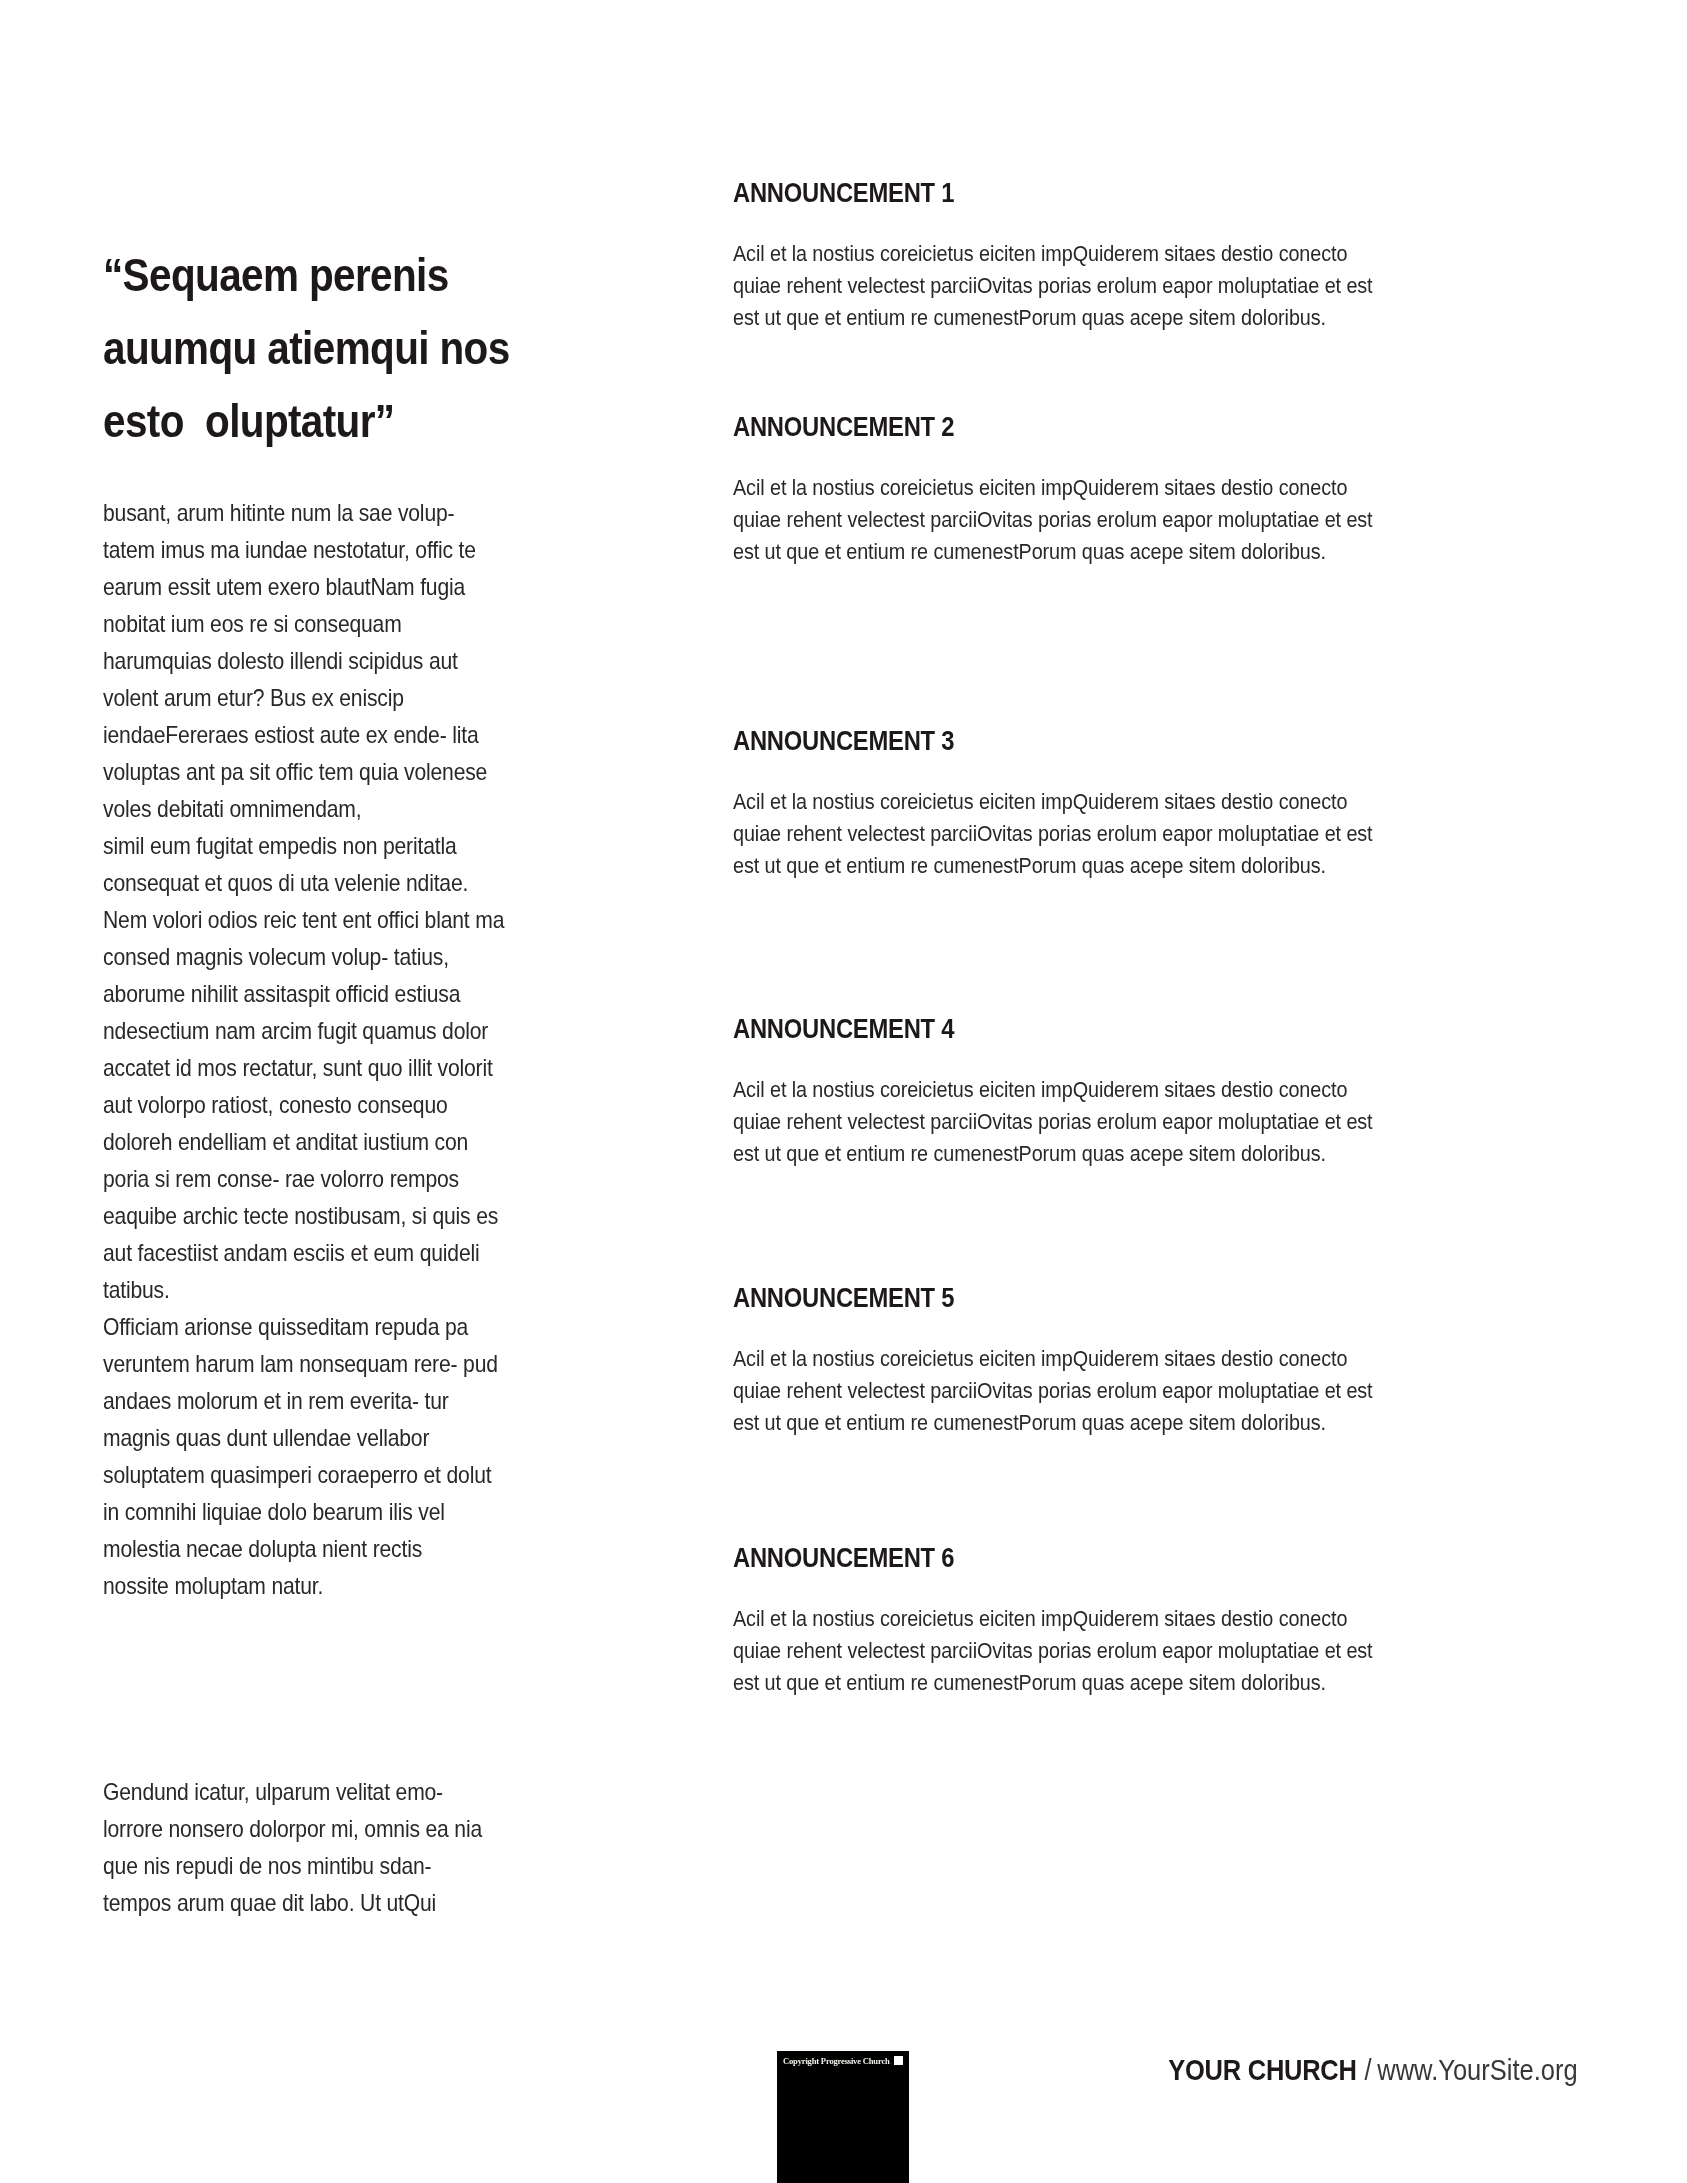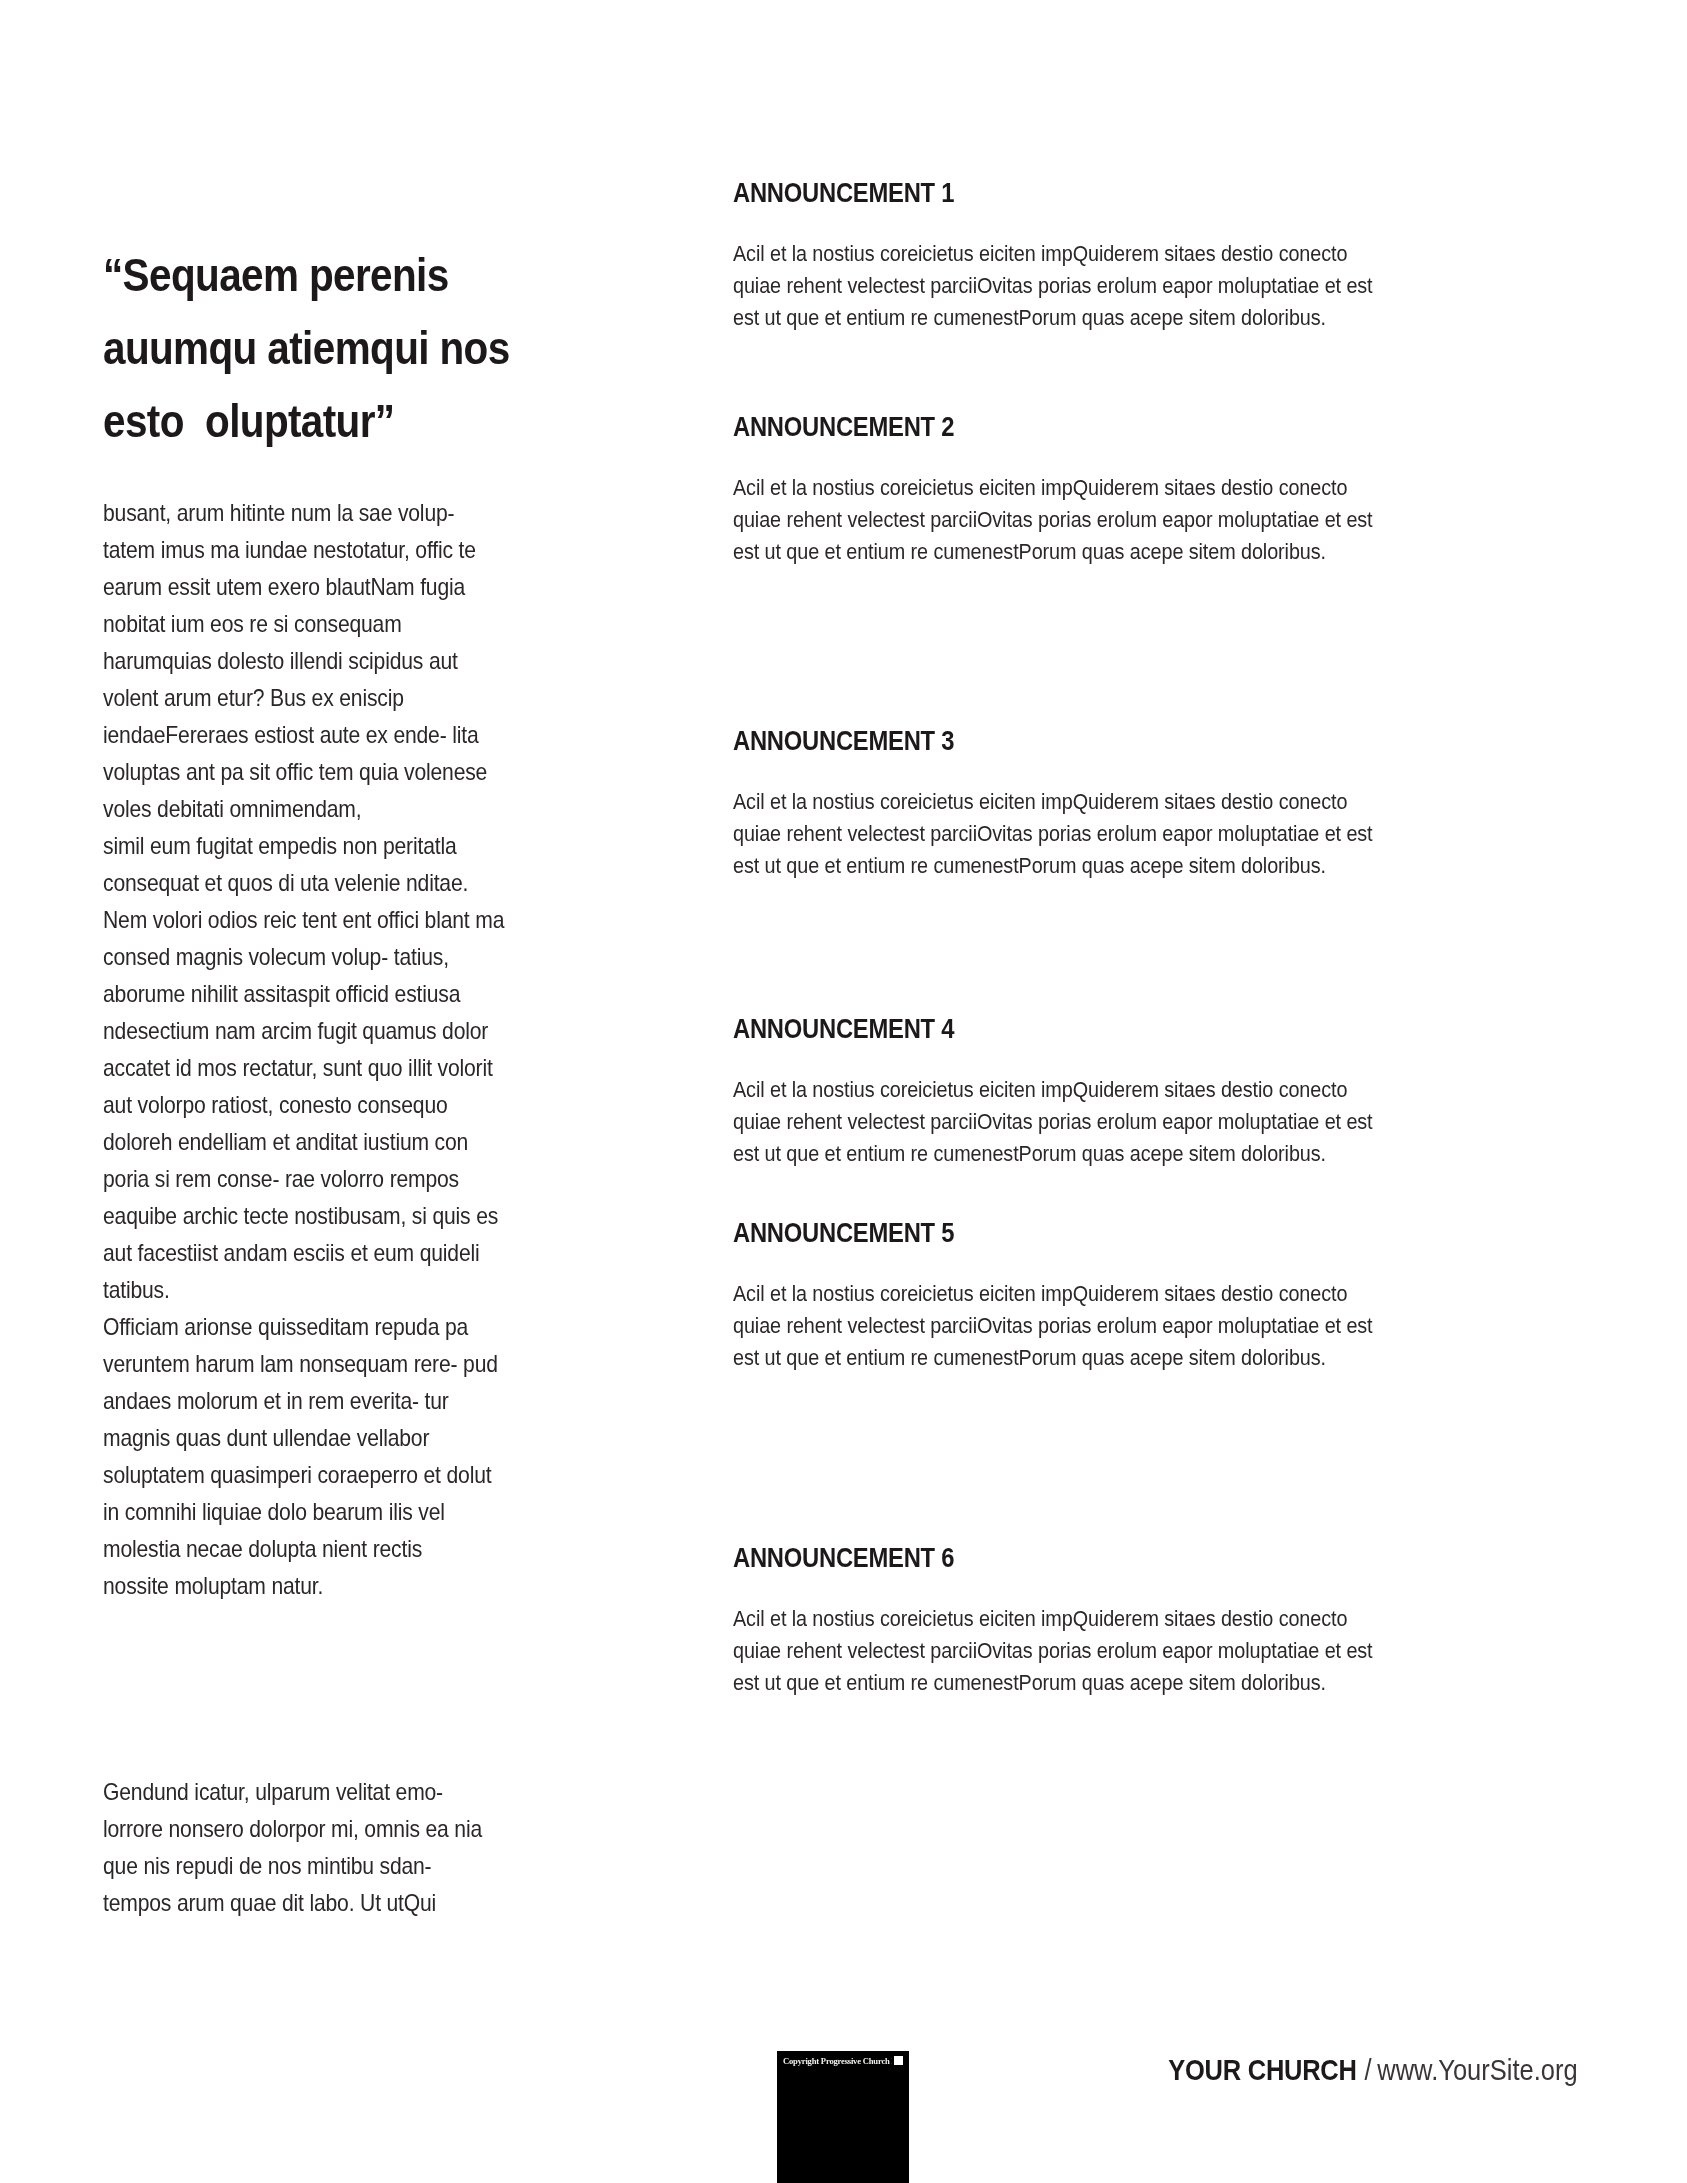--- a/index.html
+++ b/index.html
@@ -152,21 +152,21 @@
 
   <section class="ann" style="top:1013px">
     <h2 class="ann-title">ANNOUNCEMENT 4</h2>
     <div class="ann-body">
         <div class="ann-line">Acil et la nostius coreicietus eiciten impQuiderem sitaes destio conecto</div>
         <div class="ann-line">quiae rehent velectest parciiOvitas porias erolum eapor moluptatiae et est</div>
         <div class="ann-line">est ut que et entium re cumenestPorum quas acepe sitem doloribus.</div>
       </div>
   </section>
 
-  <section class="ann" style="top:1217px">
+  <section class="ann" style="top:1282px">
     <h2 class="ann-title">ANNOUNCEMENT 5</h2>
     <div class="ann-body">
         <div class="ann-line">Acil et la nostius coreicietus eiciten impQuiderem sitaes destio conecto</div>
         <div class="ann-line">quiae rehent velectest parciiOvitas porias erolum eapor moluptatiae et est</div>
         <div class="ann-line">est ut que et entium re cumenestPorum quas acepe sitem doloribus.</div>
       </div>
   </section>
 
   <section class="ann" style="top:1542px">
     <h2 class="ann-title">ANNOUNCEMENT 6</h2>

